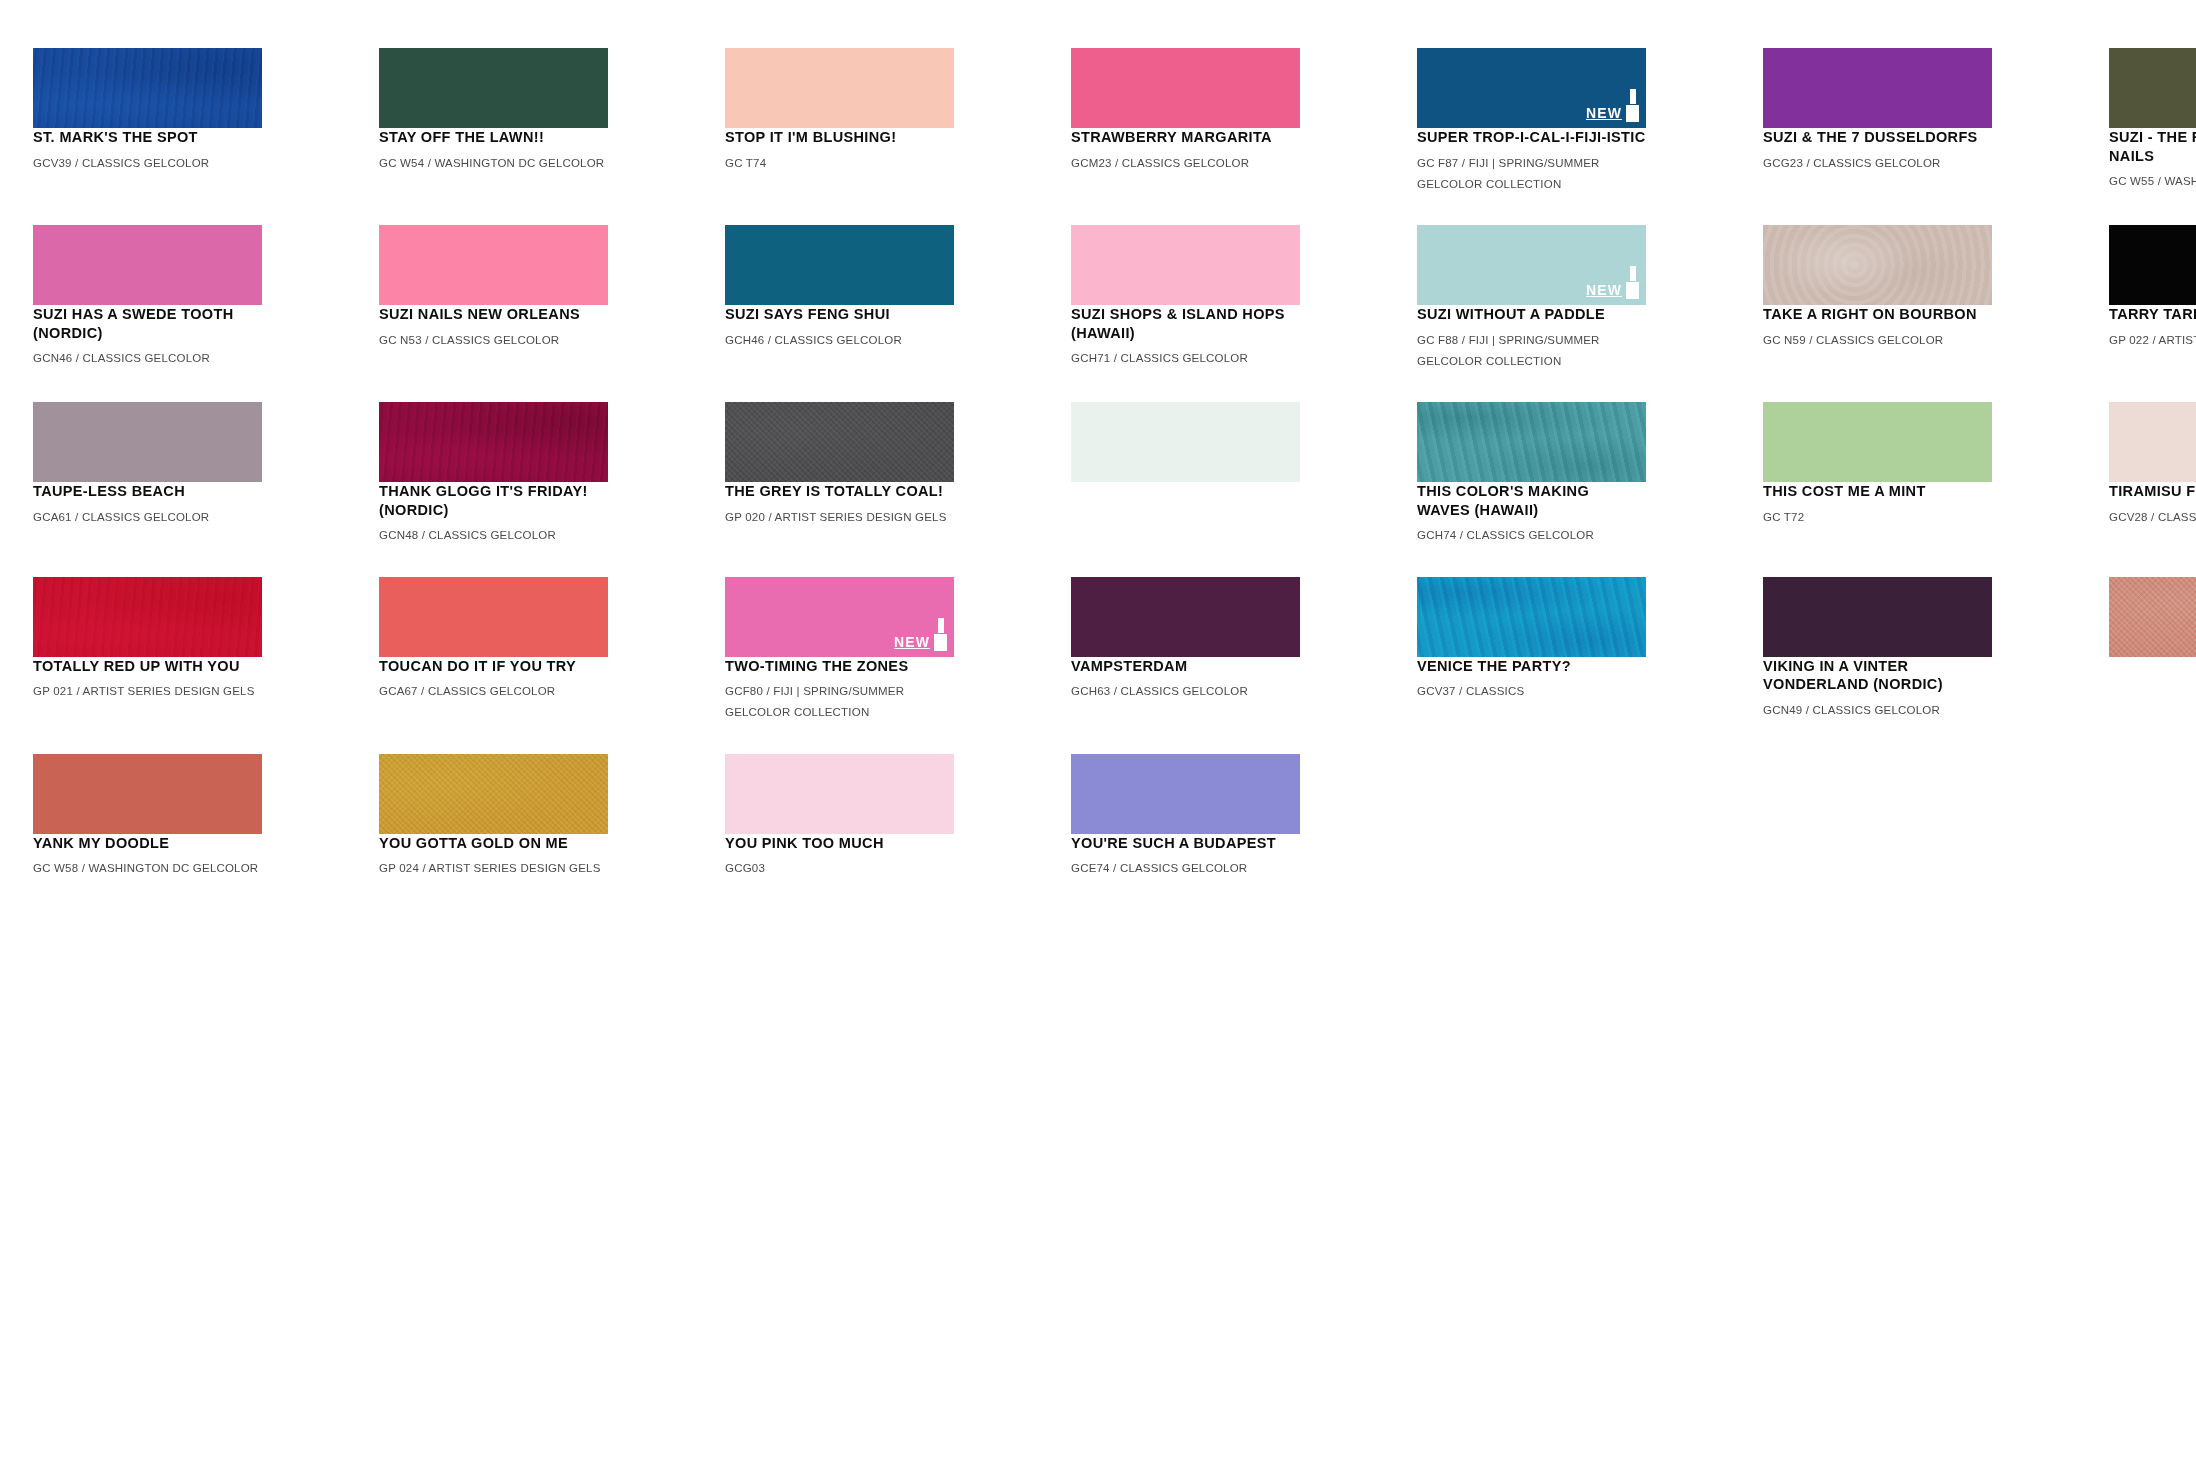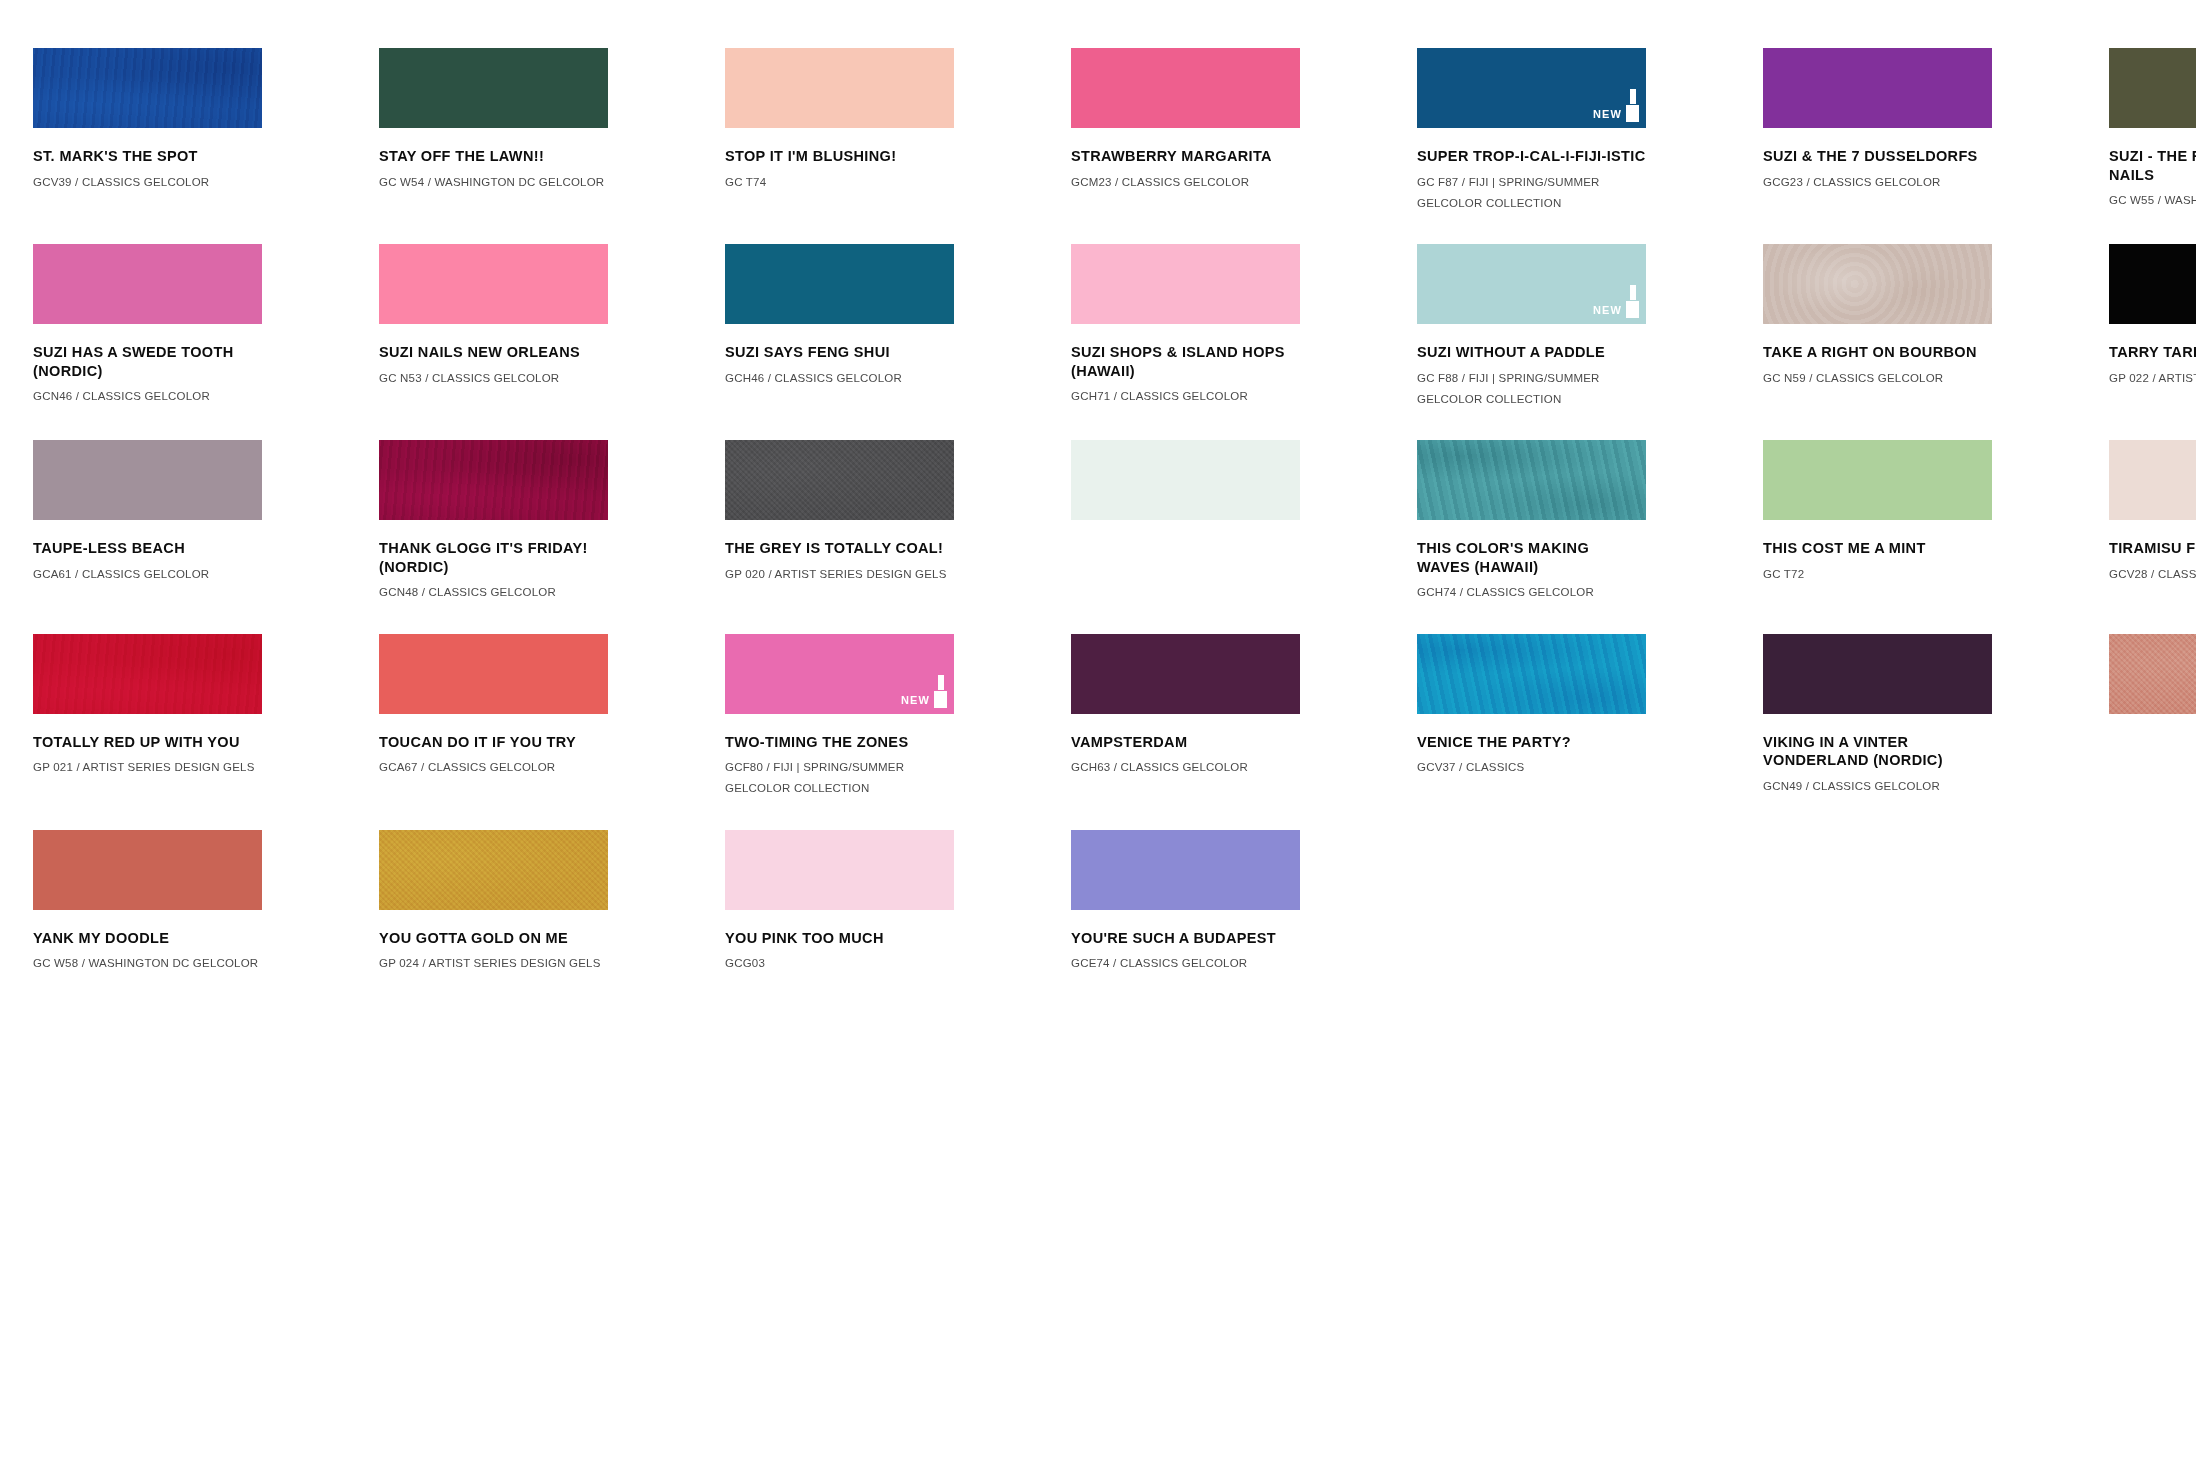--- a/index.html
+++ b/index.html
@@ -47,25 +47,26 @@
     position: absolute;
     right: 7px;
     bottom: 6px;
     display: flex;
     align-items: flex-end;
     gap: 4px;
     pointer-events: none;
   }
   .new-badge .new-text {
     color: #ffffff;
-    font-size: 11px;
+    font-size: 14px;
     font-weight: 700;
     letter-spacing: 1.1px;
     line-height: 1;
     padding-bottom: 2px;
+    text-decoration: underline;
   }
   .bottle {
     width: 13px;
     height: 33px;
     position: relative;
   }
   .bottle .cap {
     position: absolute;
     left: 3.5px;
     top: 0;
@@ -75,21 +76,20 @@
   }
   .bottle .body {
     position: absolute;
     left: 0;
     bottom: 0;
     width: 13px;
     height: 17px;
     background: #ffffff;
   }
   .swatch-meta {
-    padding-top: 19px;
   }
   .swatch-title {
     font-size: 14.5px;
     font-weight: 700;
     letter-spacing: .35px;
     line-height: 1.28;
     color: #0d0d0d;
     text-transform: uppercase;
     margin: 0 0 6px 0;
   }

